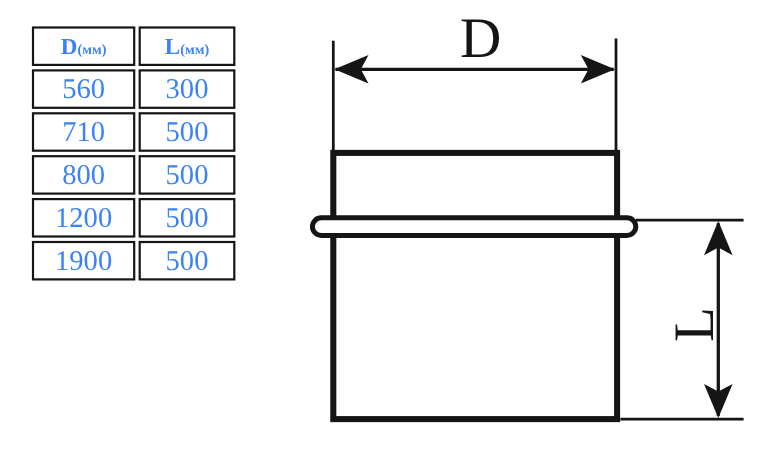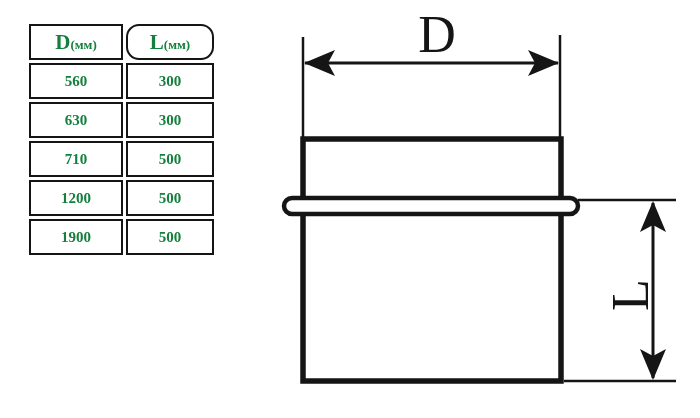--- a/index.html
+++ b/index.html
@@ -20,25 +20,25 @@
     border-spacing: 3px;
     background: #ffffff;
   }
   table.dims th, table.dims td {
     border: 2.5px solid #151515;
     background: #ffffff;
     text-align: center;
     vertical-align: middle;
     padding: 0;
     font-family: "Liberation Serif", "DejaVu Serif", serif;
-    color: #15803d;
+    color: #3b82f6;
   }
   table.dims th { width: 90px; height: 32px; font-weight: bold; font-size: 21px; }
-  table.dims th:last-child { width: 84px; border-radius: 13px; }
-  table.dims td { height: 32px; font-size: 15px; font-weight: bold; }
+  table.dims th:last-child { width: 84px; }
+  table.dims td { height: 32px; font-size: 26px; font-weight: normal; }
   table.dims th .unit { font-size: 13px; font-weight: bold; }
   svg.drawing { position: absolute; left: 0; top: 0; }
   svg .ink-stroke { stroke: #151515; fill: none; }
   svg .ink-fill { fill: #151515; stroke: none; }
   svg .white-fill { fill: #ffffff; stroke: #151515; }
   svg text { fill: #151515; font-family: "Liberation Serif", "DejaVu Serif", serif; }
 </style>
 </head>
 <body>
 
@@ -50,25 +50,25 @@
         <th><span>D</span><span class="unit">(мм)</span></th>
         <th><span>L</span><span class="unit">(мм)</span></th>
       </tr>
     </thead>
     <tbody>
         <tr>
           <td>560</td>
           <td>300</td>
         </tr>
         <tr>
-          <td>630</td>
-          <td>300</td>
+          <td>710</td>
+          <td>500</td>
         </tr>
         <tr>
-          <td>710</td>
+          <td>800</td>
           <td>500</td>
         </tr>
         <tr>
           <td>1200</td>
           <td>500</td>
         </tr>
         <tr>
           <td>1900</td>
           <td>500</td>
         </tr>

